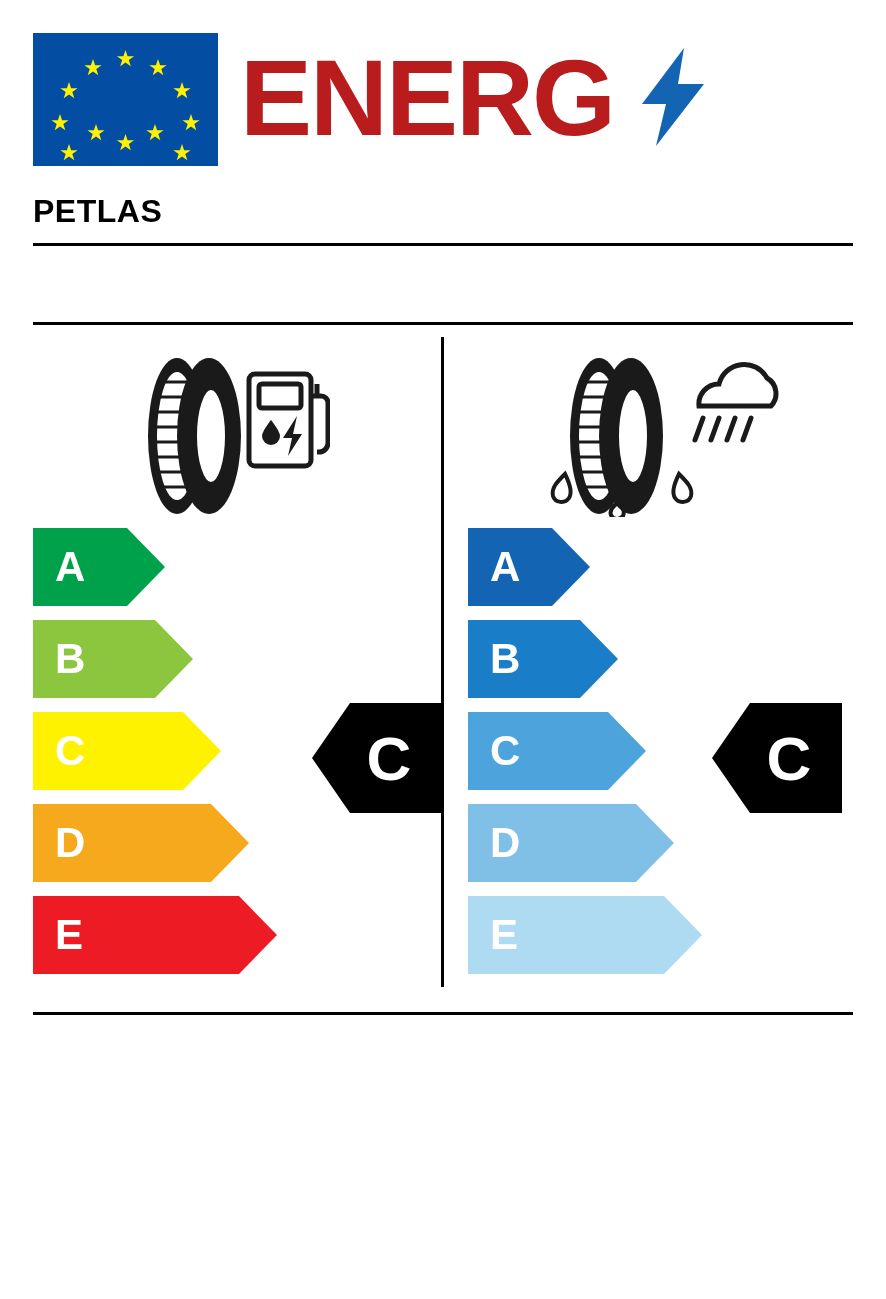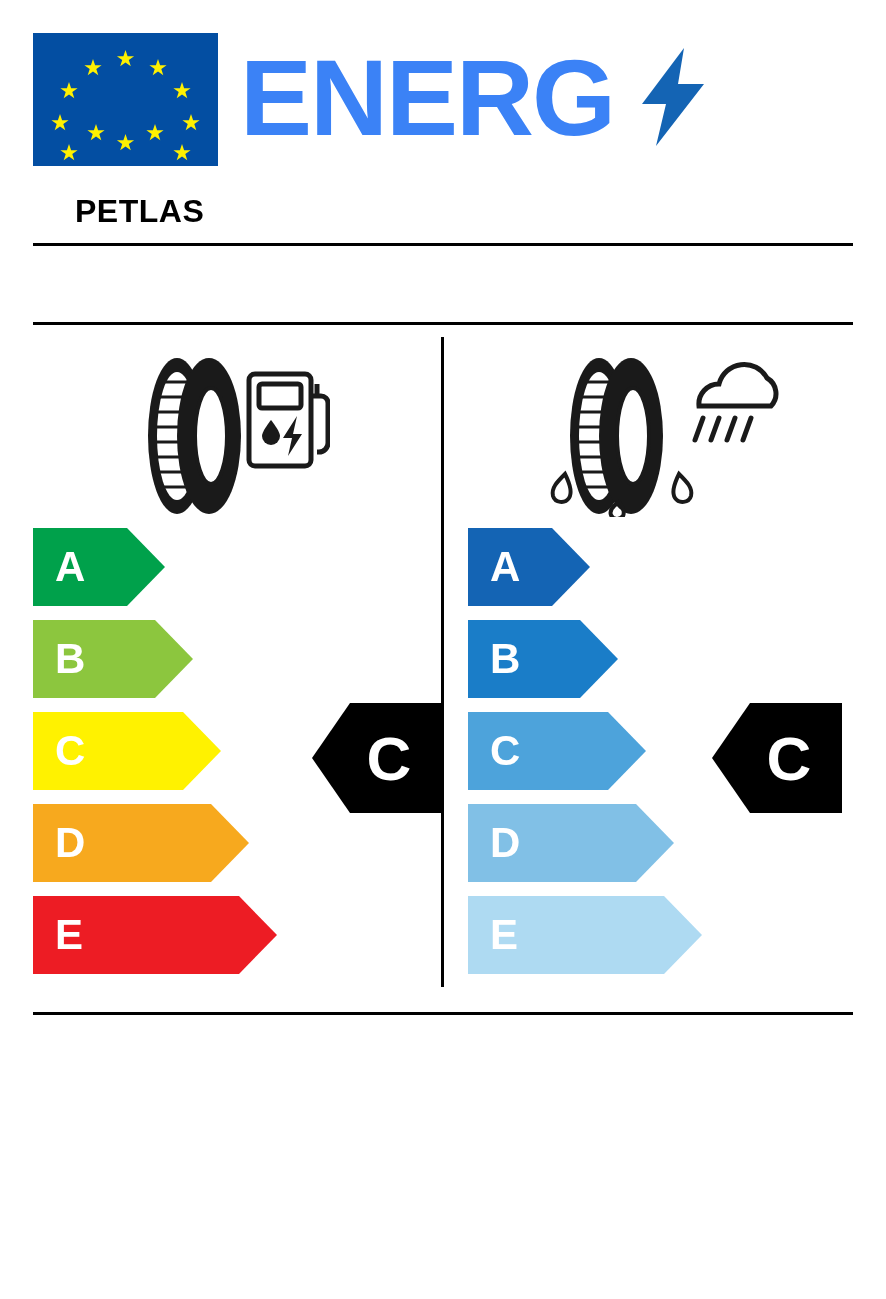--- a/index.html
+++ b/index.html
@@ -2,25 +2,25 @@
 <html><head>
 <meta charset="utf-8">
 <style>
   html,body{margin:0;padding:0;background:#ffffff;}
   body{width:886px;height:1299px;font-family:"Liberation Sans",sans-serif;color:#000;overflow:hidden;}
   .label{position:relative;width:886px;height:1299px;}
 
   
   .eu-flag{position:absolute;left:33px;top:33px;width:185px;height:133px;background:#034EA2;}
   .stars{position:absolute;left:0;top:0;width:185px;height:133px;}
-  .energ-word{position:absolute;left:240px;top:44px;font-size:108px;font-weight:bold;color:#3b82f6;letter-spacing:-2px;line-height:1;font-family:"Liberation Sans",sans-serif;}
+  .energ-word{position:absolute;left:240px;top:44px;font-size:108px;font-weight:bold;color:#b91c1c;letter-spacing:-2px;line-height:1;font-family:"Liberation Sans",sans-serif;}
   .bolt{position:absolute;left:642px;top:48px;width:62px;height:98px;}
 
   
-  .brand{position:absolute;left:33px;top:193px;font-size:32px;font-weight:bold;letter-spacing:0.5px;margin-left:42px;}
+  .brand{position:absolute;left:33px;top:193px;font-size:32px;font-weight:bold;letter-spacing:0.5px;}
   .rule{position:absolute;background:#000;}
   .rule-1{left:33px;top:243px;width:820px;height:3px;}
   .rule-2{left:33px;top:322px;width:820px;height:3px;}
   .rule-3{left:33px;top:1012px;width:820px;height:3px;}
   .divider-v{position:absolute;left:441px;top:337px;width:3px;height:650px;background:#000;}
 
   
   .icon-fuel-tyre{position:absolute;left:125px;top:352px;width:205px;height:165px;}
   .icon-rain-tyre{position:absolute;left:527px;top:352px;width:265px;height:165px;}
 

